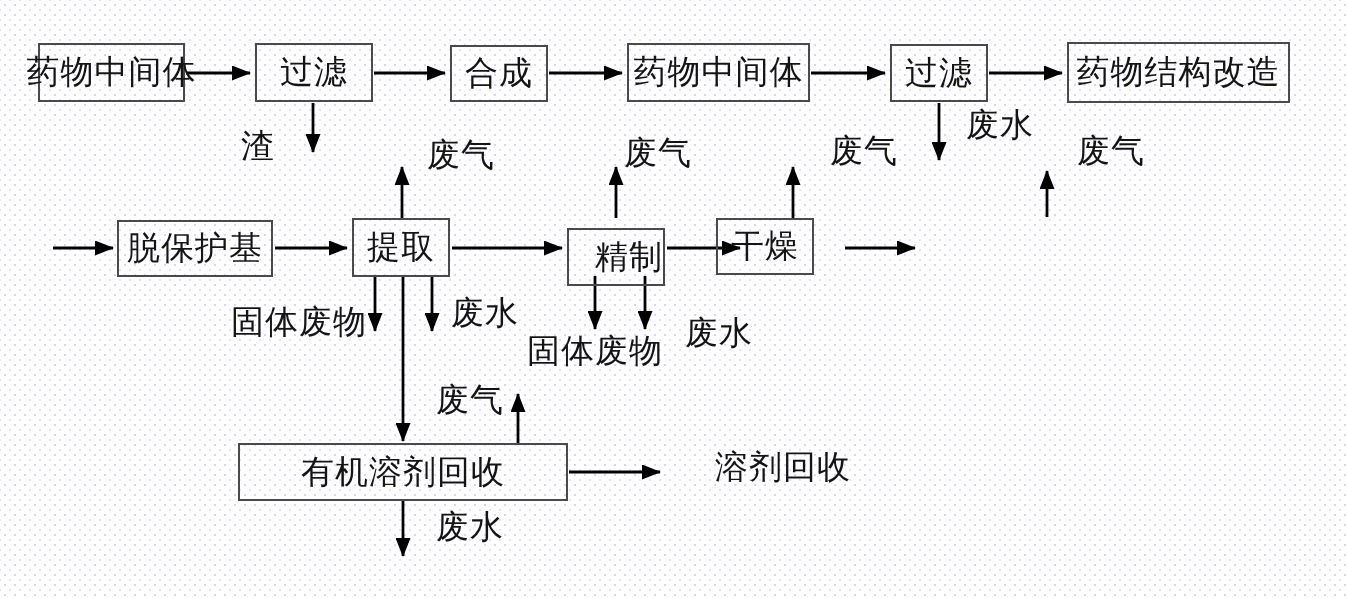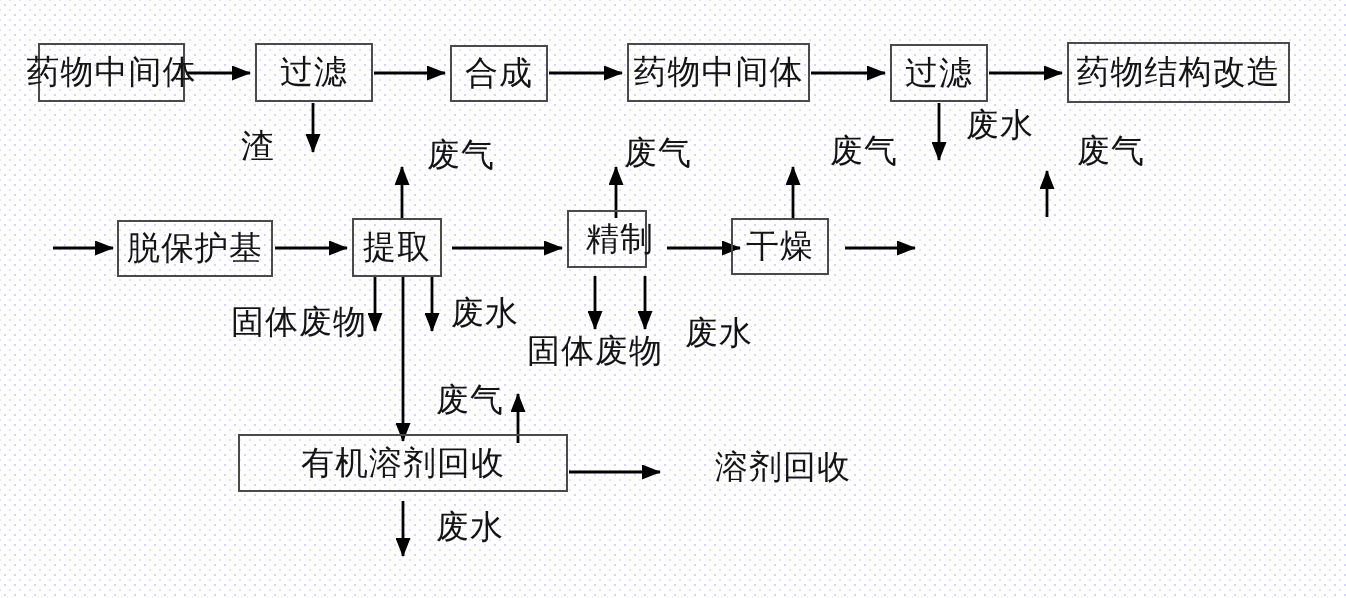--- a/index.html
+++ b/index.html
@@ -91,24 +91,24 @@
     <line x1="569" y1="472" x2="660" y2="472" marker-end="url(#arrow)"></line>
   </svg>
 
   <div class="node" style="left:38px;   top:43px;  width:147px; height:59px;">药物中间体</div>
   <div class="node" style="left:255px;  top:43px;  width:118px; height:59px;">过滤</div>
   <div class="node" style="left:627px;  top:43px;  width:183px; height:59px;">药物中间体</div>
   <div class="node" style="left:450px;  top:45px;  width:98px;  height:57px;">合成</div>
   <div class="node" style="left:890px;  top:44px;  width:98px;  height:58px;">过滤</div>
   <div class="node" style="left:117px;  top:220px; width:156px; height:57px;">脱保护基</div>
   <div class="node" style="left:1067px; top:42px;  width:223px; height:61px;">药物结构改造</div>
-  <div class="node" style="left:352px;  top:218px; width:90px;  height:59px;">提取</div>
-  <div class="node" style="left:567px;  top:210px; width:80px;  height:58px;padding-left:26px;">精制</div>
-  <div class="node" style="left:731px;  top:218px; width:98px;  height:57px;">干燥</div>
-  <div class="node" style="left:238px;  top:434px; width:330px; height:58px;">有机溶剂回收</div>
+  <div class="node" style="left:352px;  top:218px; width:98px;  height:59px;">提取</div>
+  <div class="node" style="left:567px;  top:228px; width:98px;  height:58px;padding-left:26px;">精制</div>
+  <div class="node" style="left:716px;  top:218px; width:98px;  height:57px;">干燥</div>
+  <div class="node" style="left:238px;  top:443px; width:330px; height:58px;">有机溶剂回收</div>
 
   <div class="flabel" style="left:241px;  top:129px;">渣</div>
   <div class="flabel" style="left:966px;  top:108px;">废水</div>
   <div class="flabel" style="left:427px;  top:138px;">废气</div>
   <div class="flabel" style="left:624px;  top:136px;">废气</div>
   <div class="flabel" style="left:830px;  top:134px;">废气</div>
   <div class="flabel" style="left:1077px; top:134px;">废气</div>
   <div class="flabel" style="left:231px;  top:305px;">固体废物</div>
   <div class="flabel" style="left:451px;  top:296px;">废水</div>
   <div class="flabel" style="left:527px;  top:334px;">固体废物</div>

